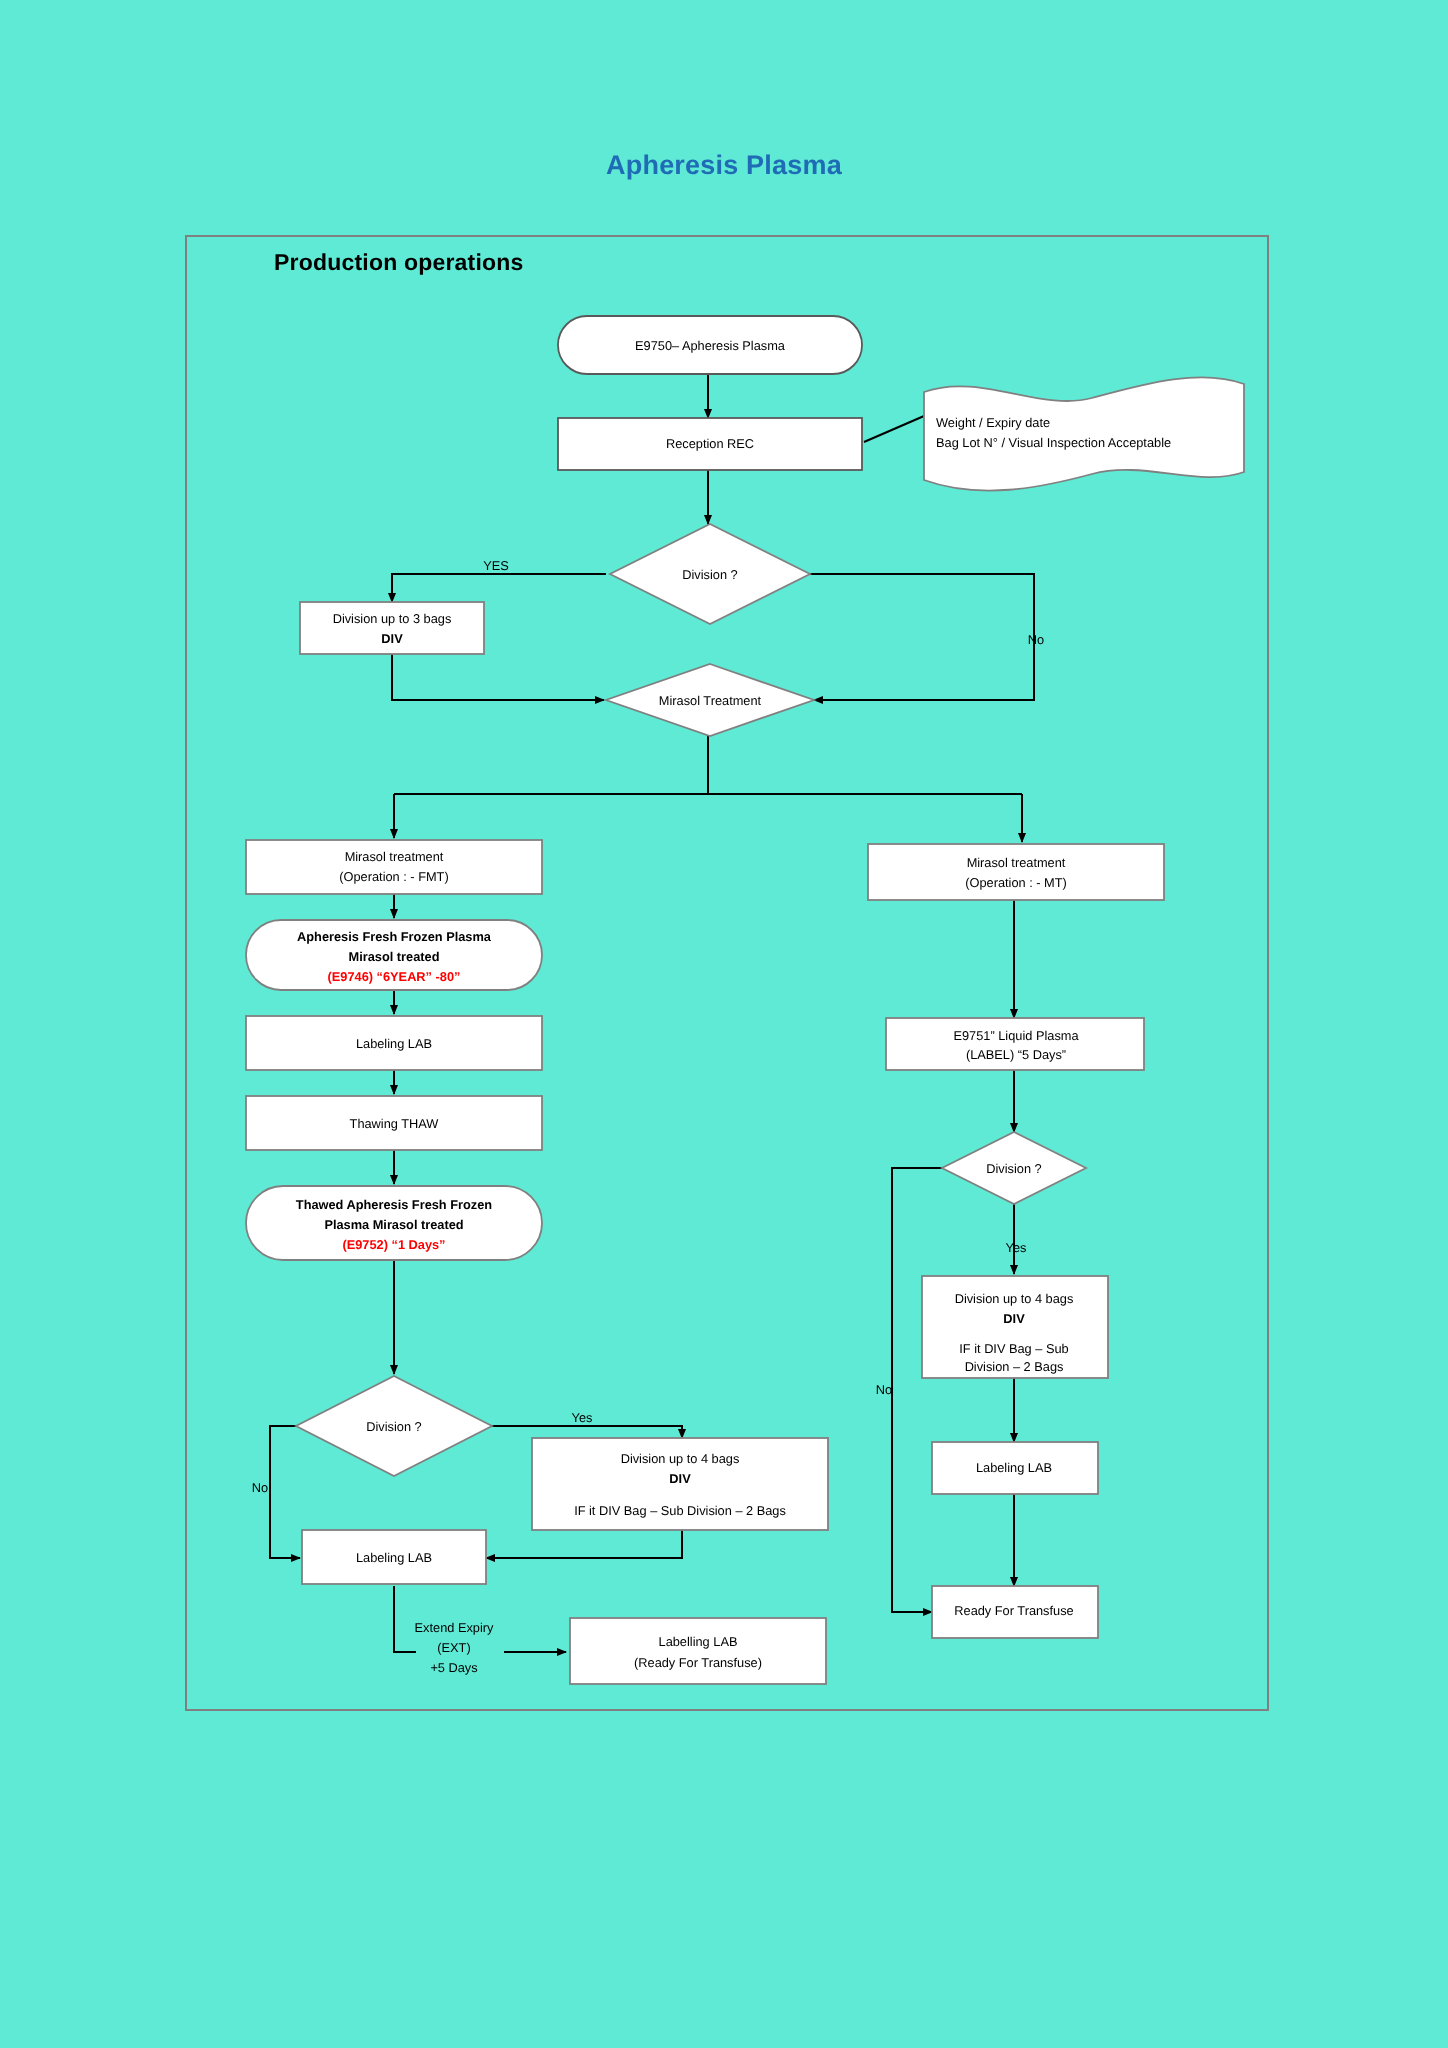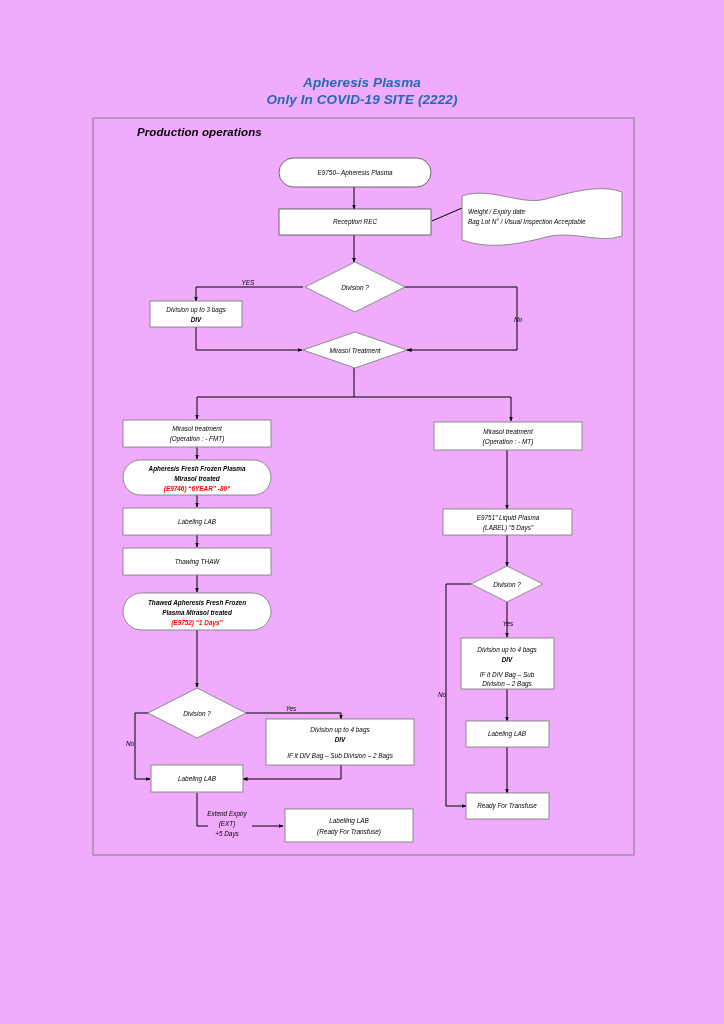--- a/index.html
+++ b/index.html
@@ -12,22 +12,21 @@
     height: 1024px;
     font-family: "Liberation Sans", sans-serif;
     position: relative;
     overflow: hidden;
   }
   #page {
     position: absolute;
     left: 0; top: 0;
     width: 724px;
     height: 1024px;
-    background: #f0abfc;
-    font-style: italic;
+    background: #5eead4;
   }
   .title-block {
     position: absolute;
     left: 0;
     top: 74px;
     width: 724px;
     text-align: center;
     color: #1F6BB5;
     font-weight: bold;
     font-size: 13.5px;
@@ -73,21 +72,20 @@
     padding-left: 40px;
   }
 </style>
 </head>
 <body>
 
 <div id="page">
 
   <div class="title-block">
     <span>Apheresis Plasma</span>
-    <span class="title-line2">Only In COVID-19 SITE (2222)</span>
   </div>
 
   <div class="section-title">Production operations</div>
 
   <svg class="flow" viewBox="0 0 724 1024">
     <defs>
       <marker id="arr" viewBox="0 0 10 10" refX="9" refY="5" markerWidth="5" markerHeight="5" orient="auto-start-reverse">
         <path d="M 0 1 L 10 5 L 0 9 z" fill="#000000"></path>
       </marker>
     </defs>

